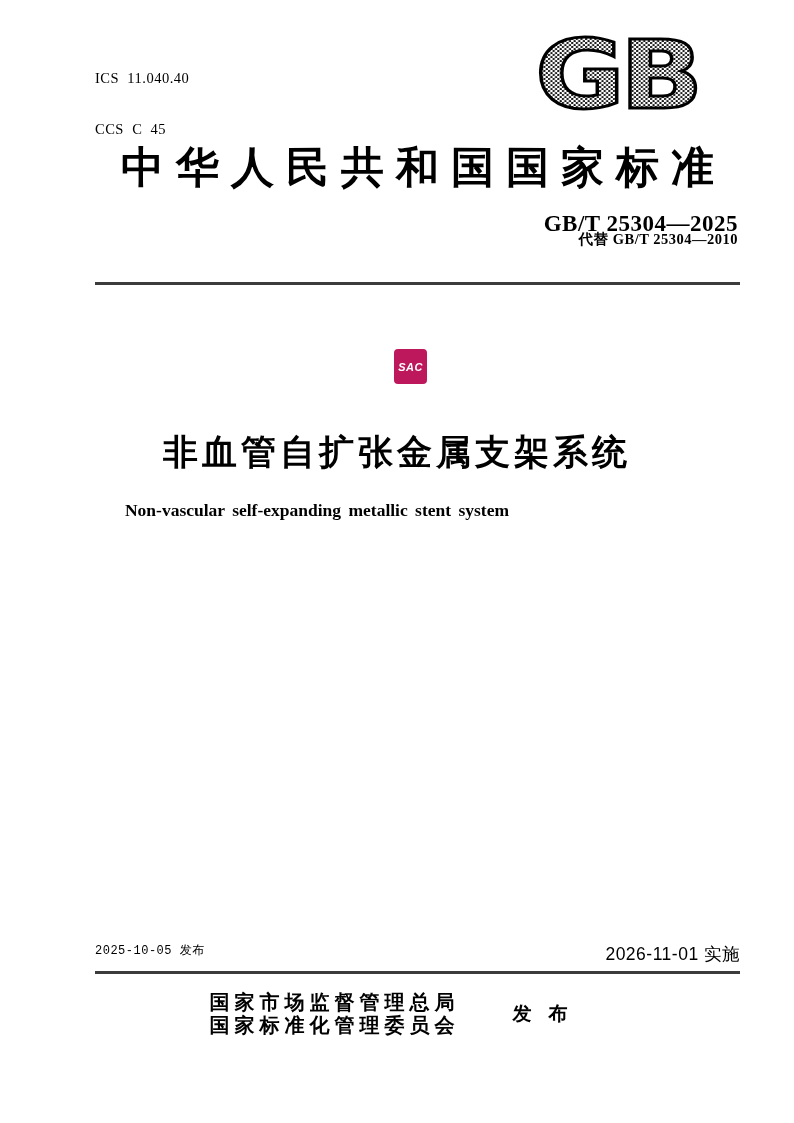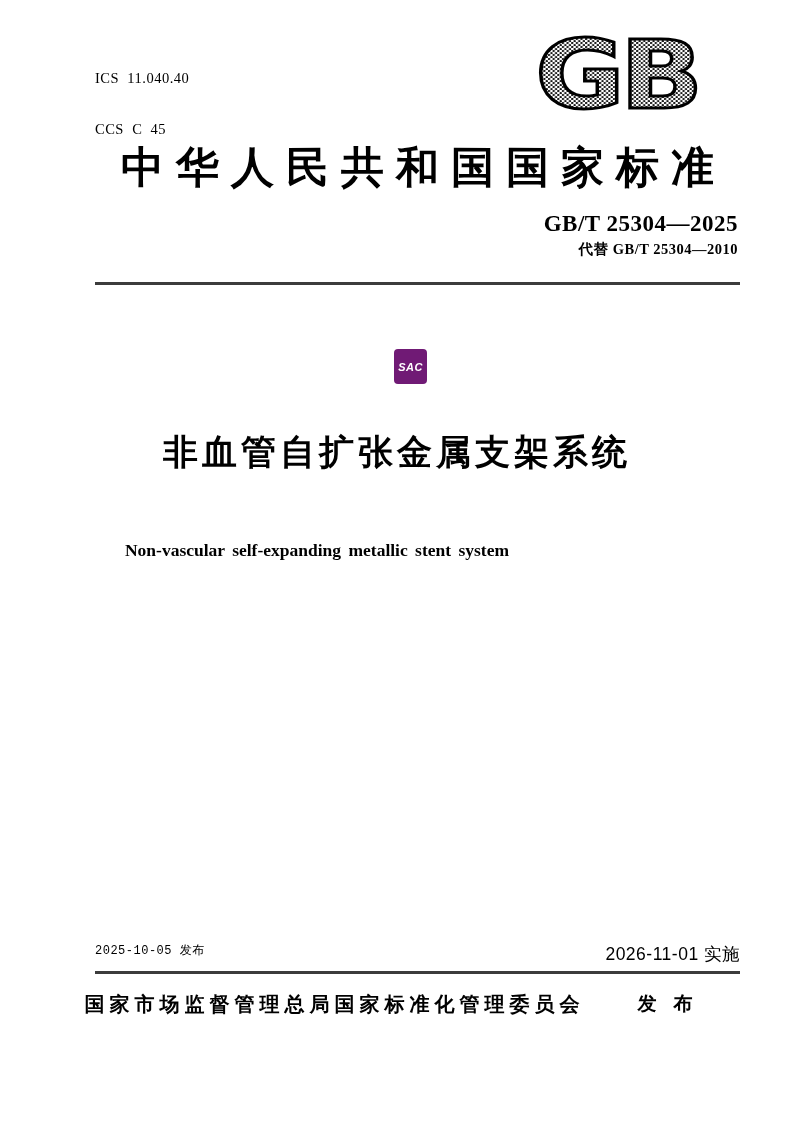--- a/index.html
+++ b/index.html
@@ -62,21 +62,21 @@
     font-family: "Liberation Serif", serif;
     font-weight: bold;
     font-size: 23px;
     letter-spacing: 0.5px;
     text-align: right;
     margin-left: 7px;
   }
   .replaces {
     position: absolute;
     right: 56px;
-    top: 240px;
+    top: 230px;
     font-family: "Liberation Serif", serif;
     font-weight: bold;
     font-size: 14.5px;
     letter-spacing: 0.5px;
     text-align: center;
   }
 
   .rule {
     position: absolute;
     left: 95px;
@@ -87,21 +87,21 @@
   .rule-top { top: 282px; }
   .rule-bottom { top: 971px; }
 
   
   .watermark {
     position: absolute;
     left: 394px;
     top: 349px;
     width: 33px;
     height: 35px;
-    background: #701a75;
+    background: #be185d;
     border-radius: 4px;
     display: flex;
     align-items: center;
     justify-content: center;
   }
   .watermark span {
     color: #ffffff;
     font-family: "Liberation Sans", sans-serif;
     font-weight: bold;
     font-style: italic;
@@ -125,21 +125,20 @@
   .title-en {
     position: absolute;
     left: 0;
     top: 500px;
     width: 634px;
     text-align: center;
     font-family: "Liberation Serif", serif;
     font-weight: bold;
     font-size: 17.5px;
     word-spacing: 3px;
-    margin-top: 40px;
   }
 
   
   .date-issue {
     position: absolute;
     left: 95px;
     top: 942px;
     font-family: Liberation Mono, monospace;
     font-size: 12px;
     letter-spacing: 0.5px;
@@ -159,21 +158,21 @@
     left: 0;
     top: 991px;
     width: 794px;
     display: flex;
     justify-content: center;
     align-items: center;
     gap: 20px;
   }
   .issuer-names {
     display: flex;
-    flex-direction: row;
+    flex-direction: column;
   }
   .issuer-names div {
     font-family: "Liberation Serif", serif;
     font-weight: bold;
     font-size: 20px;
     line-height: 23px;
     letter-spacing: 5px;
     white-space: nowrap;
   }
   .issue-label {

